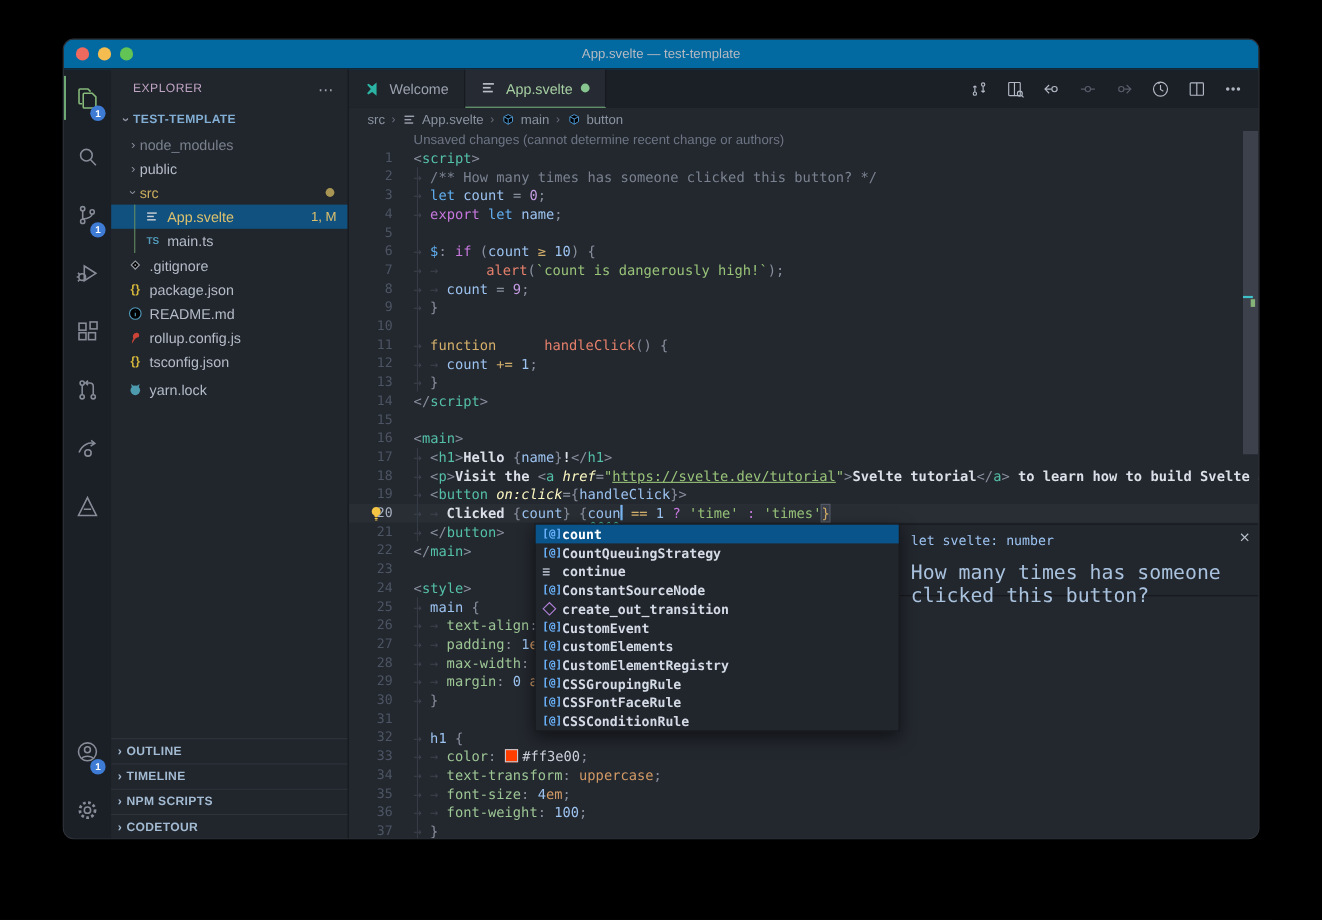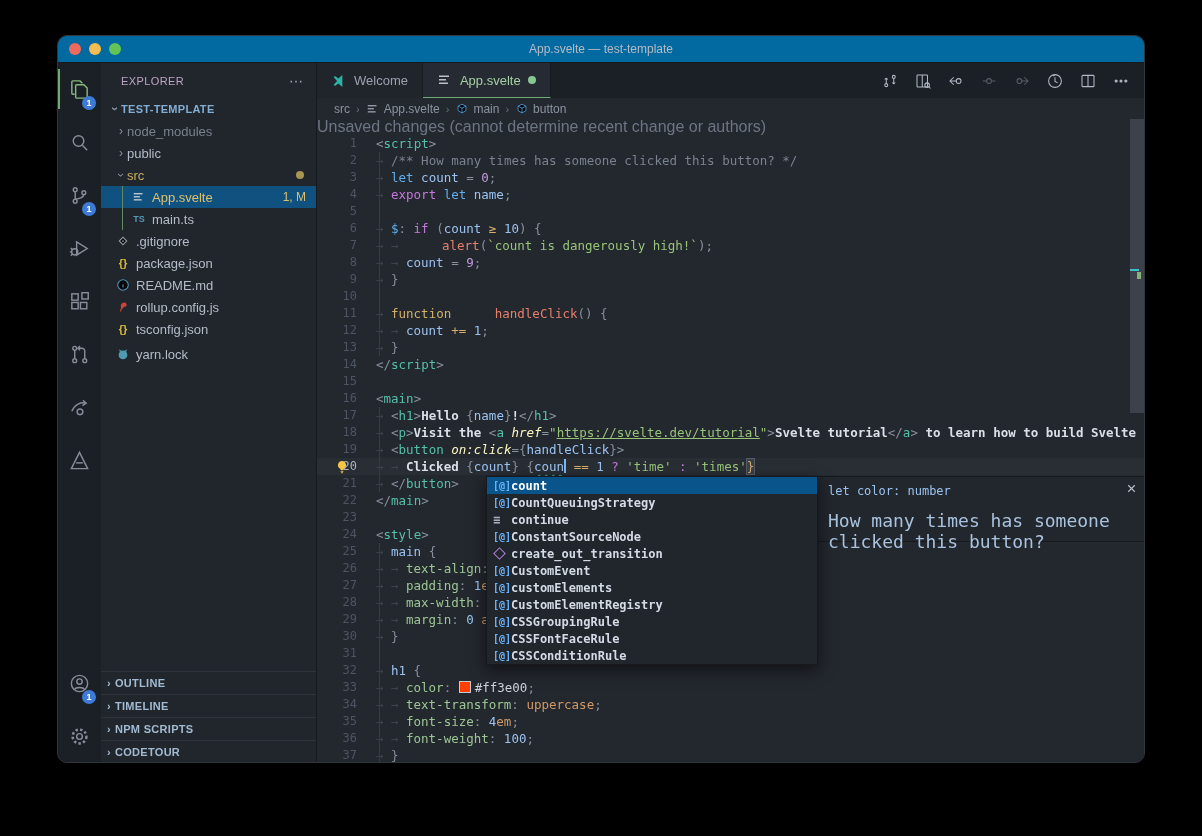--- a/index.html
+++ b/index.html
@@ -53,21 +53,21 @@
   .ebtns{margin-left:auto;display:flex;align-items:center;gap:15px;padding-right:14px;}
   .ea{width:18px;height:18px;color:#b2b9c4;display:inline-flex;}
   .ea svg{width:18px;height:18px;stroke:currentColor;fill:none;stroke-width:1.4;}
   .ea.disabled{color:#565d68;}
   .breadcrumbs{height:21px;display:flex;align-items:center;gap:6px;padding-left:17px;font-size:12px;color:#8a93a0;flex:0 0 21px;}
   .bc-sep{color:#6b727e;font-size:11px;}
   .bc{display:flex;align-items:center;gap:4px;}
   .bc .bcico{width:14px;height:14px;display:inline-flex;color:#9aa1ac;}
   
   .codearea{position:relative;flex:1;overflow:hidden;font-family:"DejaVu Sans Mono",monospace;font-size:12.5px;}
-  .annotation{height:16px;line-height:16px;font-family:"Liberation Sans",sans-serif;font-size:16px;color:#6d7584;}
+  .annotation{height:16px;line-height:16px;margin-left:59px;font-family:"Liberation Sans",sans-serif;font-size:12px;color:#6d7584;}
   .cl{display:flex;height:17px;line-height:17px;}
   .cl.active{background:rgba(160,175,200,.05);}
   .ln{flex:0 0 40px;width:40px;text-align:right;color:#4d5564;font-size:12px;}
   .cl.active .ln{color:#a9b2c2;}
   .ct{padding-left:19px;white-space:pre;}
   .tk-tb{color:#3d434e;display:inline-block;width:15px;}
   .tk-p{color:#888f9d;} .tk-tag{color:#54c0a8;} .tk-kb{color:#61afef;} .tk-kp{color:#c678dd;}
   .tk-kg{color:#d5b06b;} .tk-fn{color:#e5806b;margin-left:36px;} .tk-v{color:#9cc3f0;} .tk-nb{color:#9cc3f0;}
   .tk-np{color:#c39be0;} .tk-s{color:#98c379;} .tk-ln{color:#98c379;text-decoration:underline;}
   .tk-at{color:#fef9c3;font-style:italic;} .tk-b{color:#dbdfe7;font-weight:bold;} .tk-c{color:#7a8290;}
@@ -673,21 +673,21 @@
               </div>
               <div class="srow">
                 <span class="sico">
                   <span class="si-var">[@]</span>
                 </span>
                 <span>CSSConditionRule</span>
               </div>
             </div>
 
           <div class="docpanel">
-            <div class="doc-sig">let color: number</div>
+            <div class="doc-sig">let svelte: number</div>
             <div class="doc-desc">How many times has someone clicked this button?</div>
             <span class="doc-close">
               <svg viewBox="0 0 16 16">
                   <path d="M4 4l8 8M12 4l-8 8"></path>
                 </svg>
             </span>
           </div>
         </div>
       </main>
     </div>

